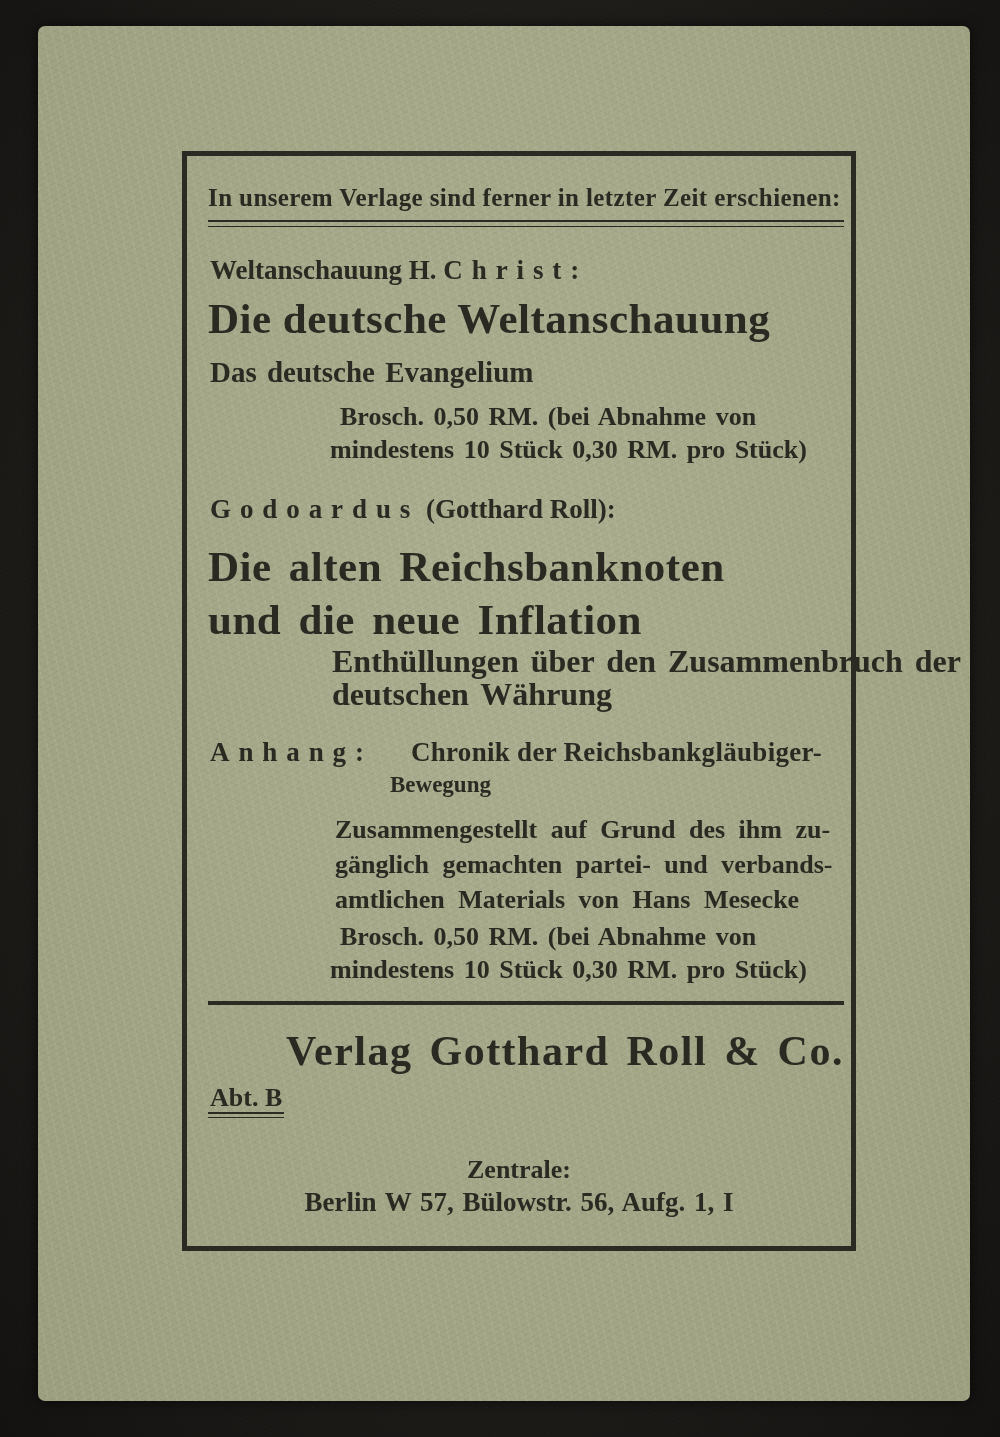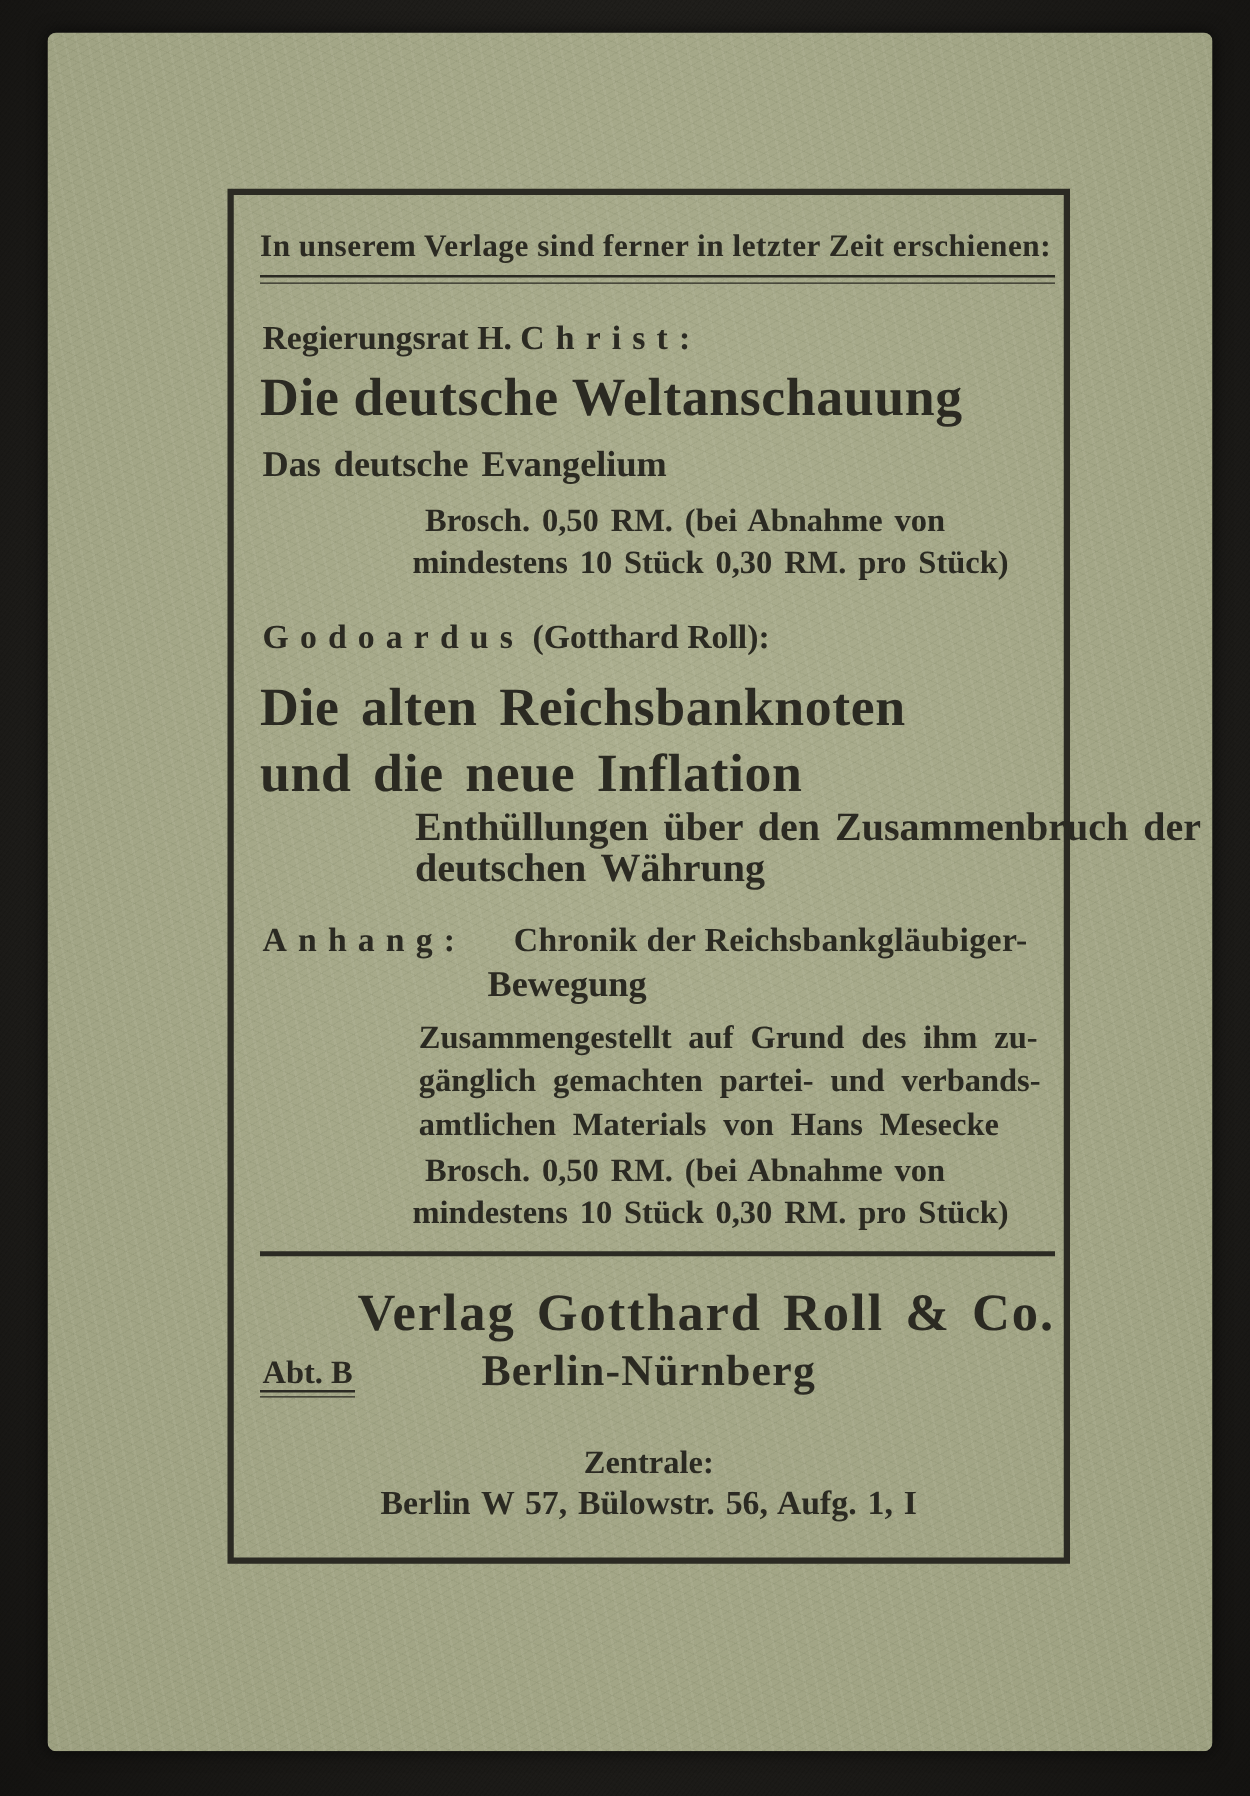--- a/index.html
+++ b/index.html
@@ -56,21 +56,21 @@
   .price1-l1     { left: 153px; top: 246px; font-size: 26px; font-weight: bold; word-spacing: 3px; }
   .price1-l2     { left: 143px; top: 279px; font-size: 26px; font-weight: bold; word-spacing: 3px; }
 
   .author2       { left: 23px;  top: 338px; font-size: 27px; font-weight: bold; }
   .title2        { left: 21px;  top: 384px; font-size: 43px; font-weight: bold; letter-spacing: 0.5px;
                    line-height: 53px; word-spacing: 6px; }
   .subtitle2     { left: 145px; top: 489px; font-size: 32px; font-weight: bold; line-height: 33px; word-spacing: 4px; }
 
   .anhang-row    { left: 23px;  top: 581px; font-size: 27px; font-weight: bold; }
   .anhang-text   { margin-left: 38px; letter-spacing: 0.3px; }
-  .anhang-l2     { left: 203px; top: 616px; font-size: 29px; font-weight: bold; }
+  .anhang-l2     { left: 203px; top: 616px; font-size: 23px; font-weight: bold; }
 
   .credit        { left: 148px; top: 656px; font-size: 26px; font-weight: bold; line-height: 35px; word-spacing: 7px; }
   .price2-l1     { left: 153px; top: 766px; font-size: 26px; font-weight: bold; word-spacing: 3px; }
   .price2-l2     { left: 143px; top: 799px; font-size: 26px; font-weight: bold; word-spacing: 3px; }
 
   .thick-rule    { left: 21px;  top: 845px; width: 636px; height: 4px; background: #2b2a23; }
 
   .pub-name      { left: 0;     top: 871px; width: 664px; text-align: center;
                    font-size: 42px; font-weight: bold; letter-spacing: 1.5px; word-spacing: 5px; padding-left: 46px; }
   .pub-dept      { left: 23px;  top: 927px; font-size: 26px; font-weight: bold; }
@@ -90,21 +90,21 @@
 </head>
 <body>
 
 <div class="backdrop">
   <div class="paper">
     <div class="frame">
 
       <div class="abs header-line">In unserem Verlage sind ferner in letzter Zeit erschienen:</div>
       <div class="abs double-rule"></div>
 
-      <div class="abs author1"><span>Regierungsrat H.</span>&nbsp;<span class="sperr">Christ:</span></div>
+      <div class="abs author1"><span>Weltanschauung H.</span>&nbsp;<span class="sperr">Christ:</span></div>
       <div class="abs title1">Die deutsche Weltanschauung</div>
       <div class="abs subtitle1">Das deutsche Evangelium</div>
       <div class="abs price1-l1">Brosch. 0,50 RM. (bei Abnahme von</div>
       <div class="abs price1-l2">mindestens 10 Stück 0,30 RM. pro Stück)</div>
 
       <div class="abs author2"><span class="sperr">Godoardus</span>&nbsp;<span>(Gotthard Roll):</span></div>
       <div class="abs title2">
         <span>Die alten Reichsbanknoten</span><br>
         <span>und die neue Inflation</span>
       </div>
@@ -121,21 +121,20 @@
         <span>gänglich gemachten partei- und verbands-</span><br>
         <span>amtlichen Materials von </span><span class="b">Hans Mesecke</span>
       </div>
 
       <div class="abs price2-l1">Brosch. 0,50 RM. (bei Abnahme von</div>
       <div class="abs price2-l2">mindestens 10 Stück 0,30 RM. pro Stück)</div>
 
       <div class="abs thick-rule"></div>
 
       <div class="abs pub-name">Verlag Gotthard Roll &amp; Co.</div>
-      <div class="abs pub-city">Berlin-Nürnberg</div>
       <div class="abs pub-dept">Abt. B</div>
       <div class="abs dept-rule"></div>
 
 
       <div class="abs central-label">Zentrale:</div>
       <div class="abs address">Berlin W 57, Bülowstr. 56, Aufg. 1, I</div>
 
     </div>
   </div>
 </div>

